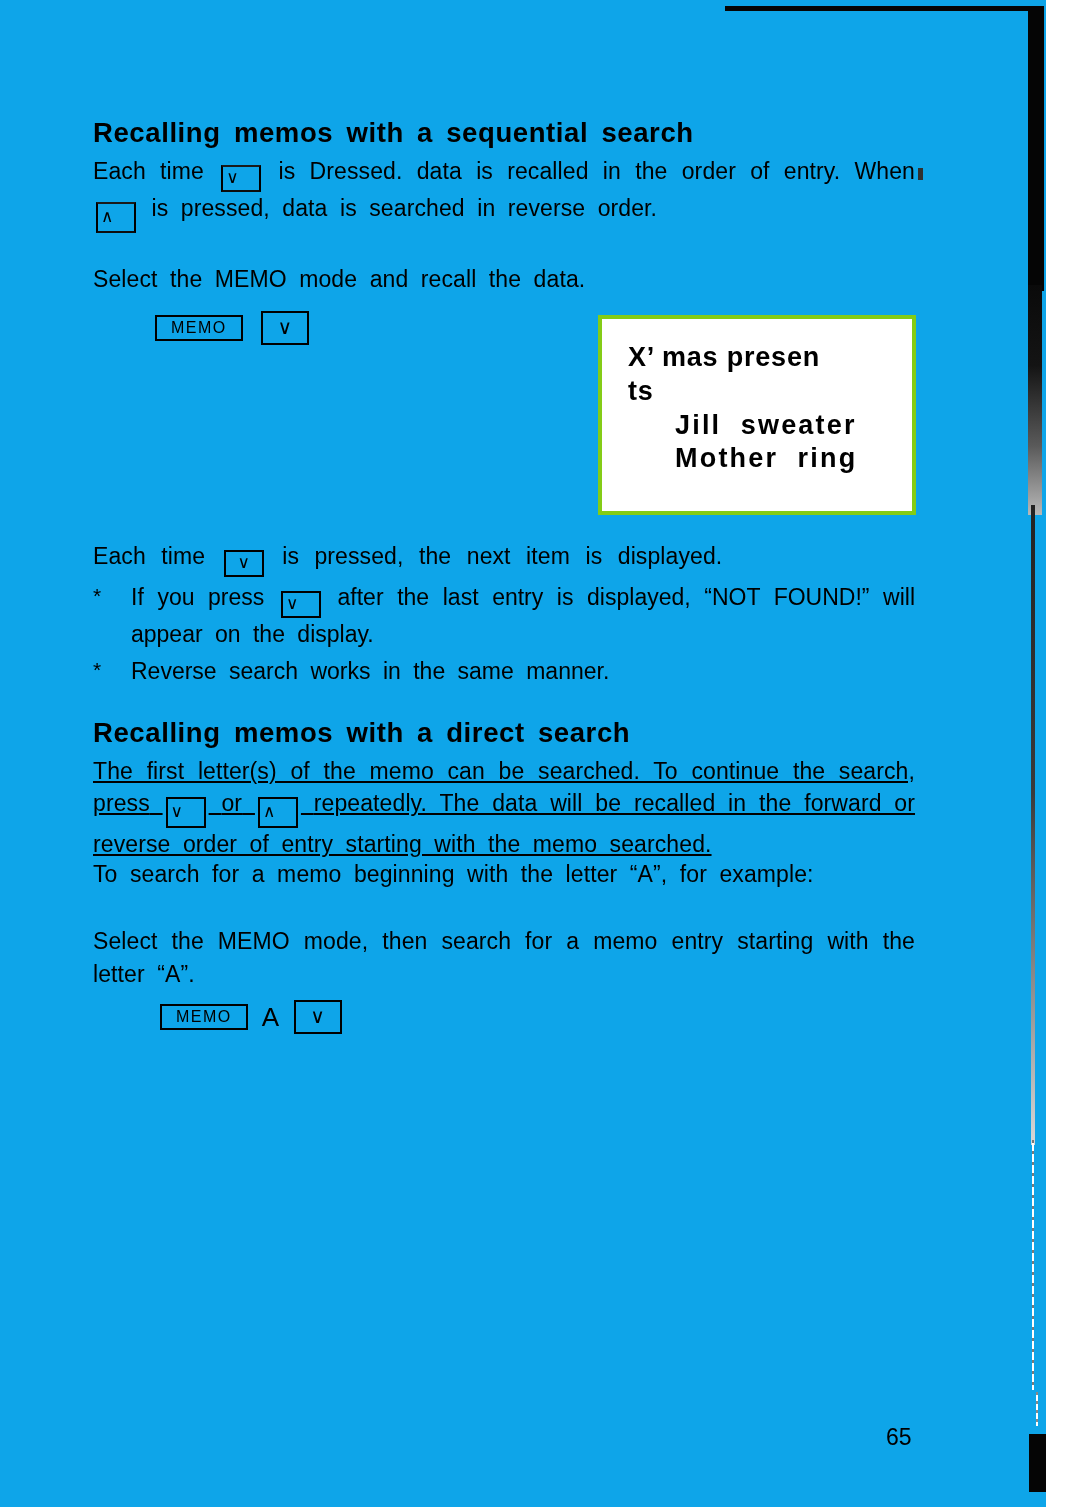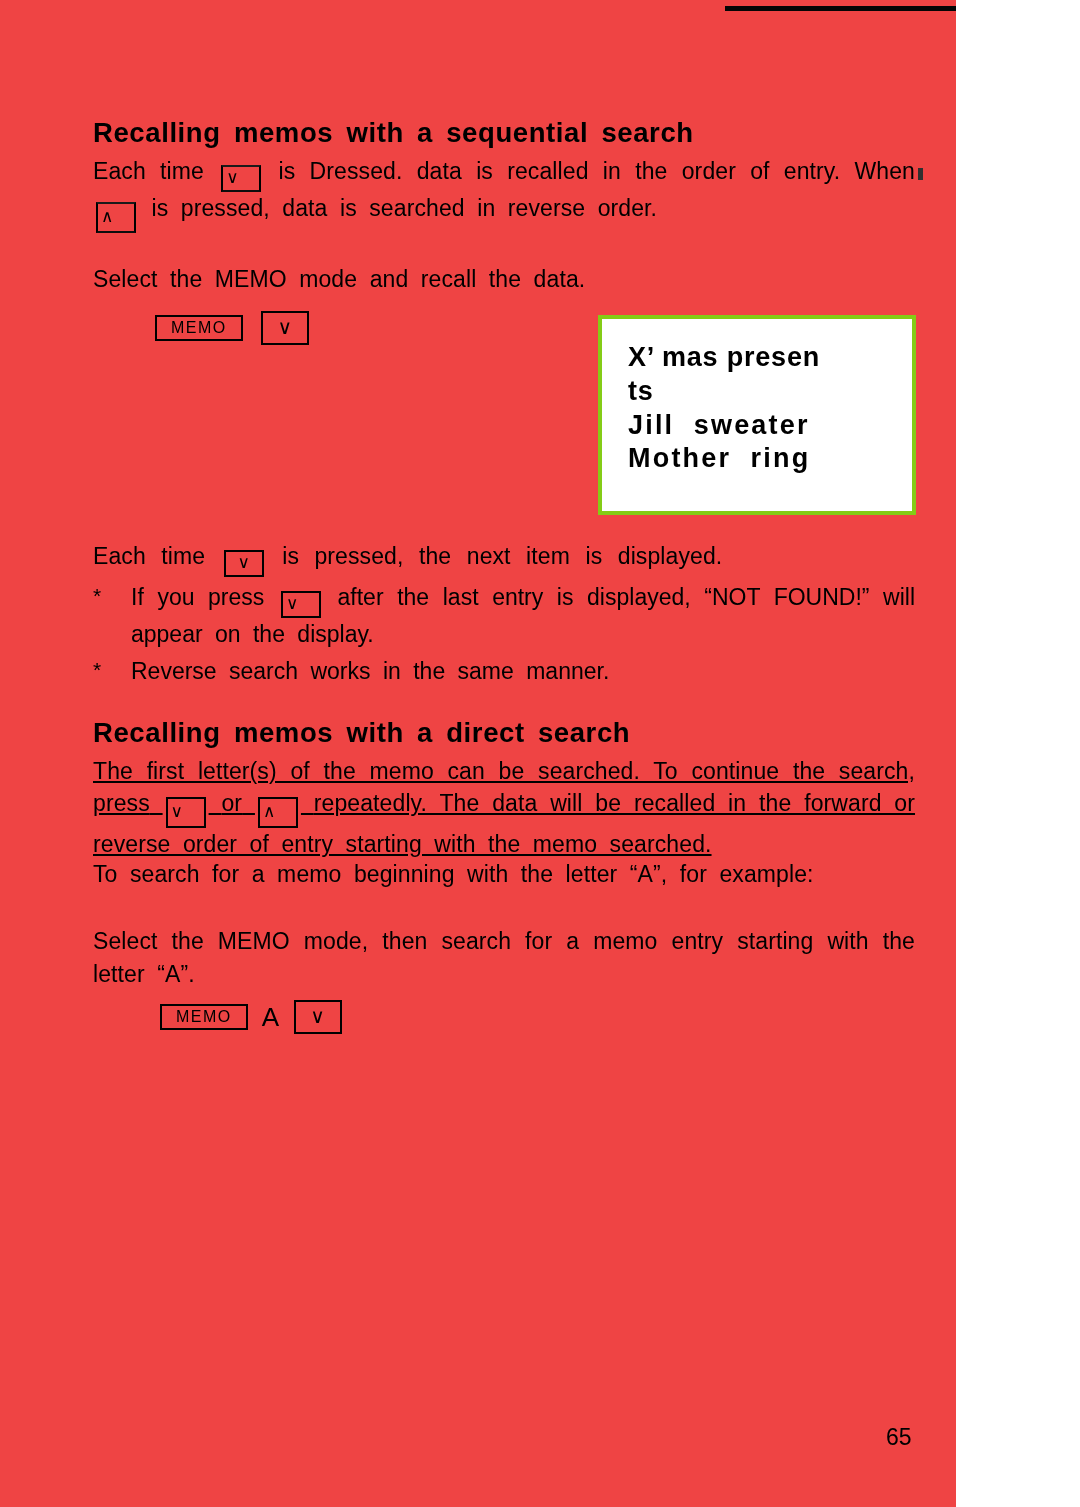--- a/index.html
+++ b/index.html
@@ -6,23 +6,23 @@
     margin: 0;
     padding: 0;
     background: #ffffff;
   }
   body {
     font-family: "Liberation Sans", sans-serif;
     color: #000000;
   }
   #page {
     position: relative;
-    width: 956px;
+    width: 1046px;
     height: 1507px;
-    background: #ef4444;
+    background: #0ea5e9;
     overflow: hidden;
   }
 
   
   .scan-top-edge {
     position: absolute;
     left: 725px;
     top: 6px;
     width: 315px;
     height: 5px;
@@ -187,20 +187,21 @@
   }
   .lcd-line {
     font-size: 27px;
     font-weight: bold;
     line-height: 1.25;
     letter-spacing: 0.8px;
     white-space: pre;
   }
   .lcd-line.spaced {
     letter-spacing: 2.2px;
+    margin-left: 47px;
   }
   .lcd-arrow {
     position: absolute;
     right: 18px;
     bottom: 8px;
     font-size: 26px;
     font-weight: bold;
     line-height: 1;
   }
 

